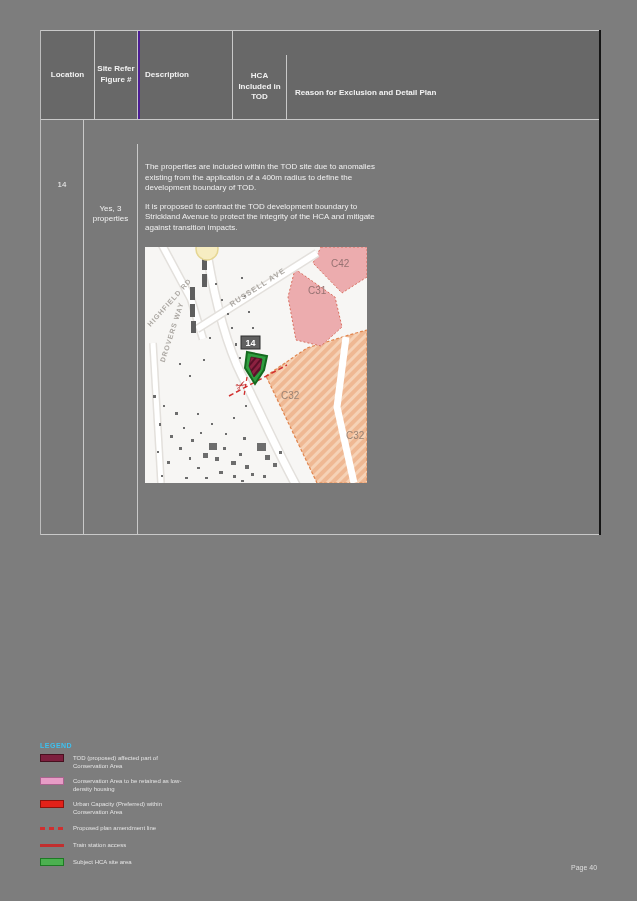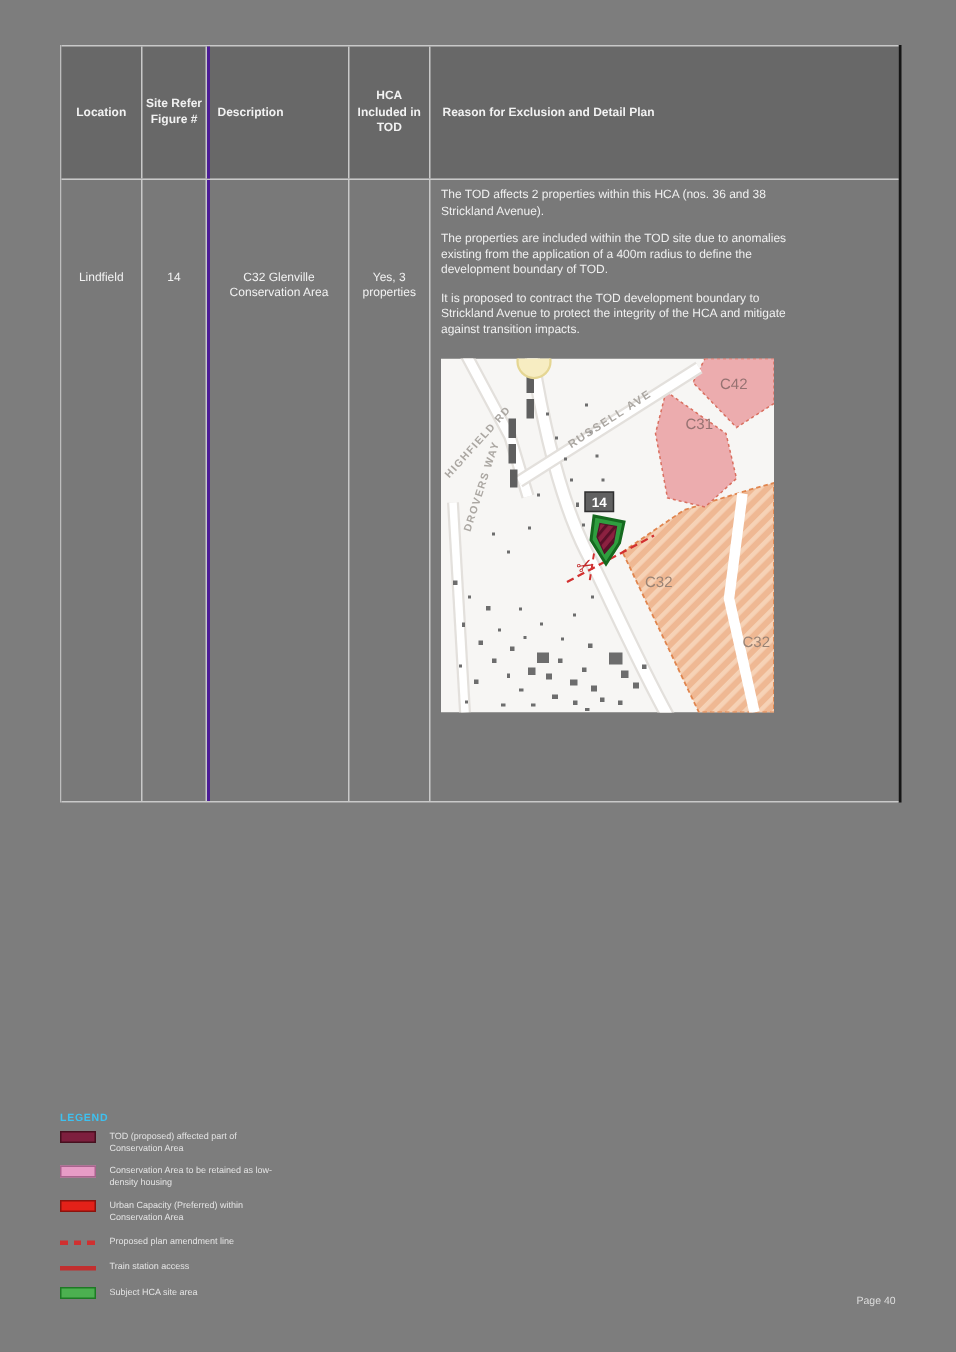--- a/index.html
+++ b/index.html
@@ -8,23 +8,23 @@
 
   
   .doc-table{position:absolute;left:40px;top:30px;width:558px;color:#f2f2f2;border-right:2px solid #151515;border-left:1px solid #bdbdbd;}
   .thead{display:flex;height:88px;background:#686868;border-top:1px solid #c9c9c9;}
   .tbody{display:flex;height:414px;background:#797979;border-top:1px solid #c9c9c9;border-bottom:1px solid #c9c9c9;}
   .th,.td{box-sizing:border-box;border-right:1px solid #c9c9c9;}
   .th{display:flex;align-items:center;justify-content:center;text-align:center;font-weight:bold;font-size:8px;line-height:1.35;padding:2px;}
   .c0{width:54px;flex:none;}
   .c1{width:43px;flex:none;}
   .c2{width:95px;flex:none;border-left:2px solid #4c1d95;}
-  .c3{width:54px;flex:none;}
+  .c3{width:54px;flex:none;margin-top:24px;}
   .c4{width:57px;flex:none;}
-  .c5{width:255px;flex:none;border-right:none;}
+  .c5{width:255px;flex:none;border-right:none;margin-top:37px;}
   .th.c2{justify-content:flex-start;text-align:left;padding-left:5px;}
   .th.c5{justify-content:flex-start;text-align:left;padding-left:8px;}
   .td{font-size:8px;text-align:center;padding-top:60px;line-height:1.3;}
   .td.c5{text-align:left;padding:5px 6px 4px 7px;}
   .td.c5 p{margin:0 0 8px 0;font-size:8px;line-height:1.32;color:#f0f0f0;width:240px;}
   .map-wrap{margin:14px 0 0 0;width:222px;height:236px;}
 
   
   .legend{position:absolute;left:40px;top:742px;width:175px;color:#e4e4e4;}
   .legend-title{font-size:7px;font-weight:bold;color:#3ec1f0;letter-spacing:.5px;margin-bottom:5px;}
@@ -48,26 +48,23 @@
 
   <div class="doc-table">
     <div class="thead">
       <div class="th c0">Location</div>
       <div class="th c1">Site Refer Figure #</div>
       <div class="th c2">Description</div>
       <div class="th c3">HCA Included in TOD</div>
       <div class="th c5">Reason for Exclusion and Detail Plan</div>
     </div>
     <div class="tbody">
-      <div class="td c0">Lindfield</div>
       <div class="td c1">14</div>
-      <div class="td c2">C32 Glenville Conservation Area</div>
       <div class="td c3">Yes, 3 properties</div>
       <div class="td c5">
-        <p>The TOD affects 2 properties within this HCA (nos. 36 and 38 Strickland Avenue).</p>
         <p>The properties are included within the TOD site due to anomalies existing from the application of a 400m radius to define the development boundary of TOD.</p>
         <p>It is proposed to contract the TOD development boundary to Strickland Avenue to protect the integrity of the HCA and mitigate against transition impacts.</p>
 
         <div class="map-wrap">
           <svg width="222" height="236" viewBox="0 0 222 236">
             <defs>
               <pattern id="hatchO" width="7" height="7" patternUnits="userSpaceOnUse" patternTransform="rotate(45)">
                 <rect width="7" height="7" fill="#efb893"></rect>
                 <rect width="3" height="7" fill="#f6d2b6"></rect>
               </pattern>

